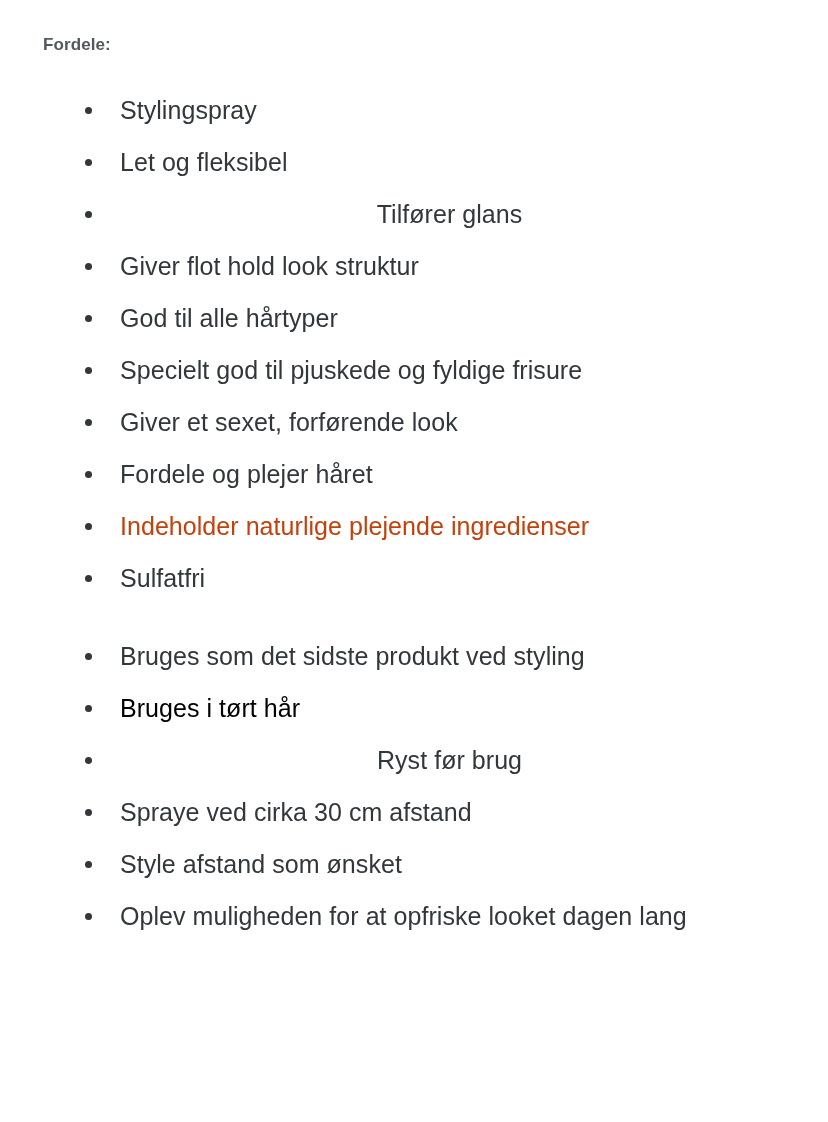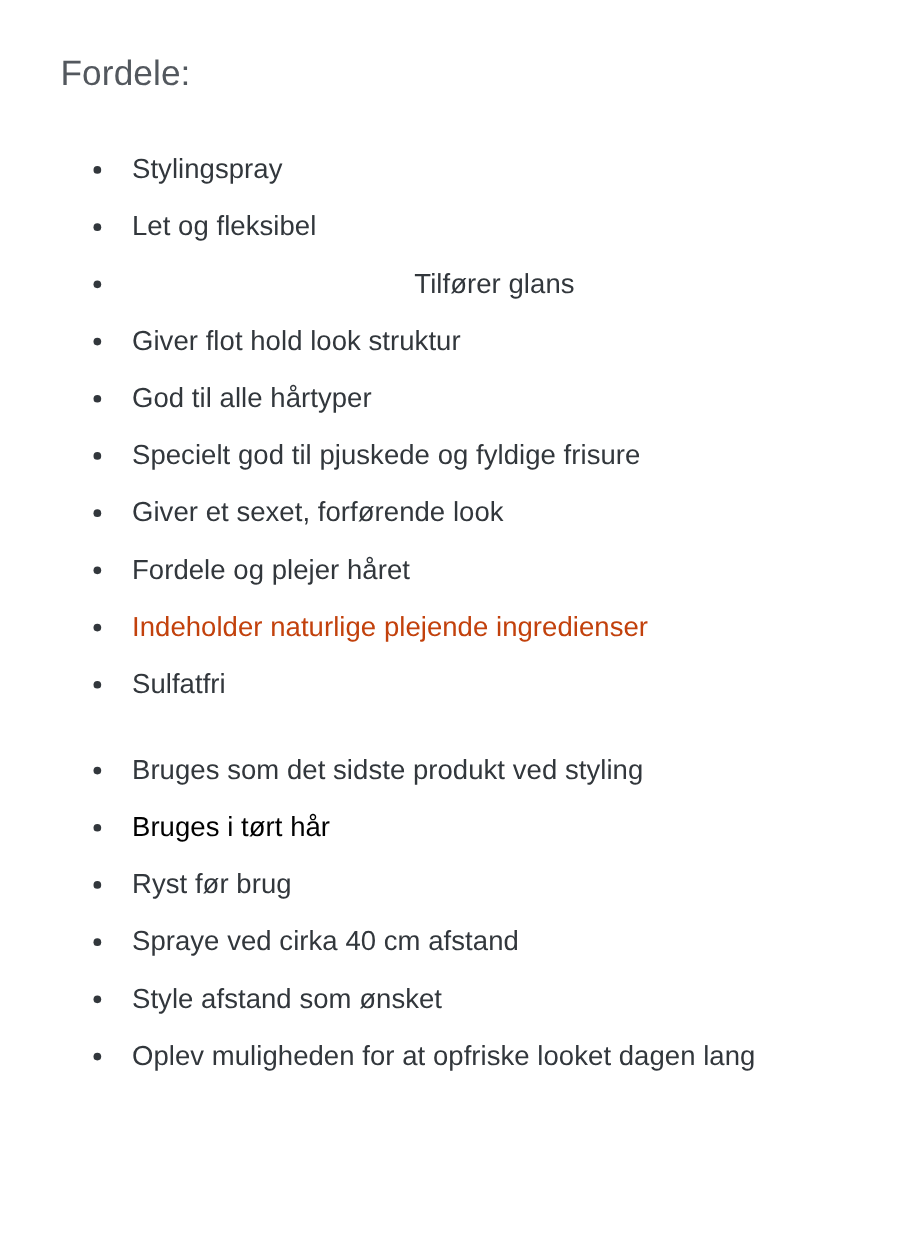--- a/index.html
+++ b/index.html
@@ -22,25 +22,25 @@
     height: 1122px;
     padding: 30px 38px 0 39px;
     background: #ffffff;
   }
 
   .section {
     margin: 0;
   }
 
   .section-heading {
-    font-size: 32px;
-    font-weight: normal;
+    font-size: 17px;
+    font-weight: bold;
     color: #53585e;
     line-height: 1.3;
-    margin: 16px;
+    margin: 4px;
     padding: 0;
     letter-spacing: 0.1px;
   }
 
   
   .section + .section .section-heading {
     margin-top: 10px;
   }
 
   .bullet-list {
@@ -140,27 +140,27 @@
   <section class="section">
     <ul class="bullet-list">
       <li class="bullet-item" style="color: rgb(50, 55, 60);">
         <span class="bullet-dot" style="background: rgb(50, 55, 60);"></span>
         <span class="bullet-text">Bruges som det sidste produkt ved styling</span>
       </li>
       <li class="bullet-item" style="color: #000000;">
         <span class="bullet-dot" style="background: rgb(50, 55, 60);"></span>
         <span class="bullet-text">Bruges i tørt hår</span>
       </li>
-      <li class="bullet-item" style="color: rgb(50, 55, 60);">
+      <li class="bullet-item" style="color: rgb(50, 55, 60); text-align: center;">
         <span class="bullet-dot" style="background: rgb(50, 55, 60);"></span>
         <span class="bullet-text">Ryst før brug</span>
       </li>
       <li class="bullet-item" style="color: rgb(50, 55, 60);">
         <span class="bullet-dot" style="background: rgb(50, 55, 60);"></span>
-        <span class="bullet-text">Spraye ved cirka 40 cm afstand</span>
+        <span class="bullet-text">Spraye ved cirka 30 cm afstand</span>
       </li>
       <li class="bullet-item" style="color: rgb(50, 55, 60);">
         <span class="bullet-dot" style="background: rgb(50, 55, 60);"></span>
         <span class="bullet-text">Style afstand som ønsket</span>
       </li>
       <li class="bullet-item" style="color: rgb(50, 55, 60);">
         <span class="bullet-dot" style="background: rgb(50, 55, 60);"></span>
         <span class="bullet-text">Oplev muligheden for at opfriske looket dagen lang</span>
       </li>
     </ul>

